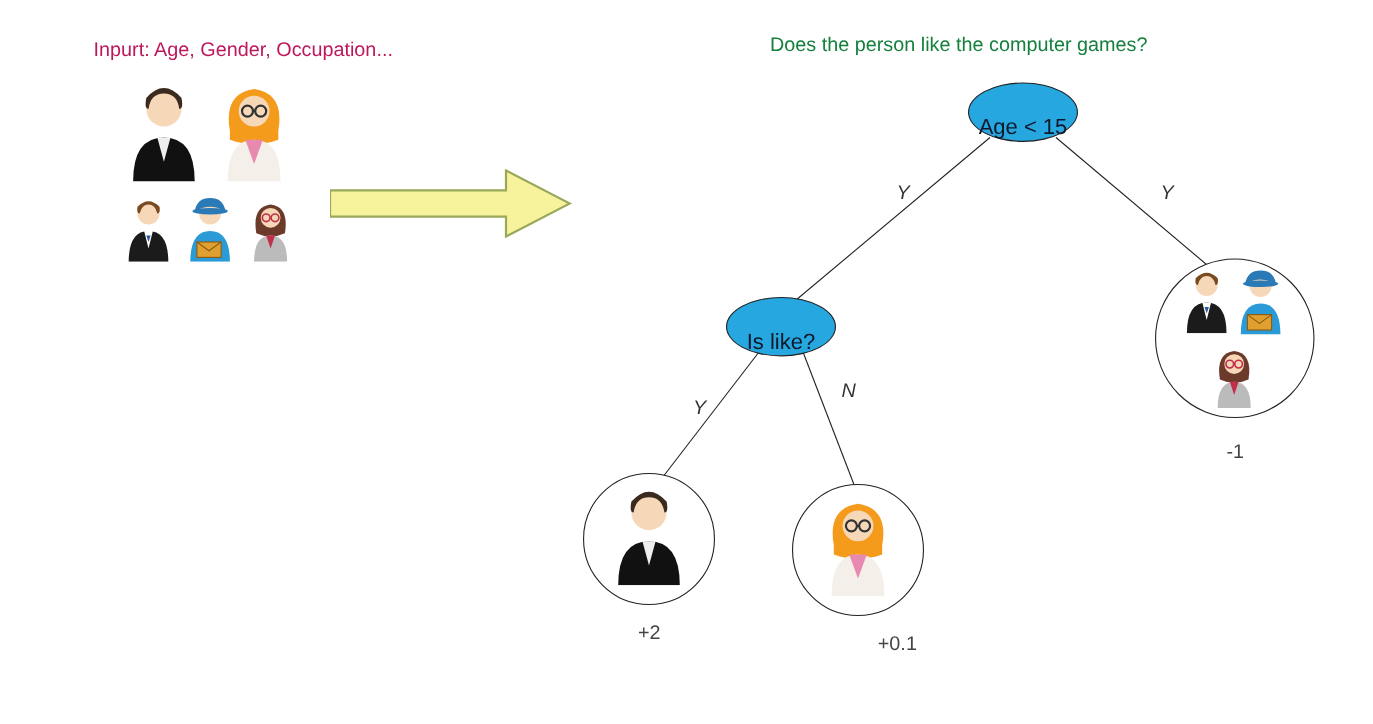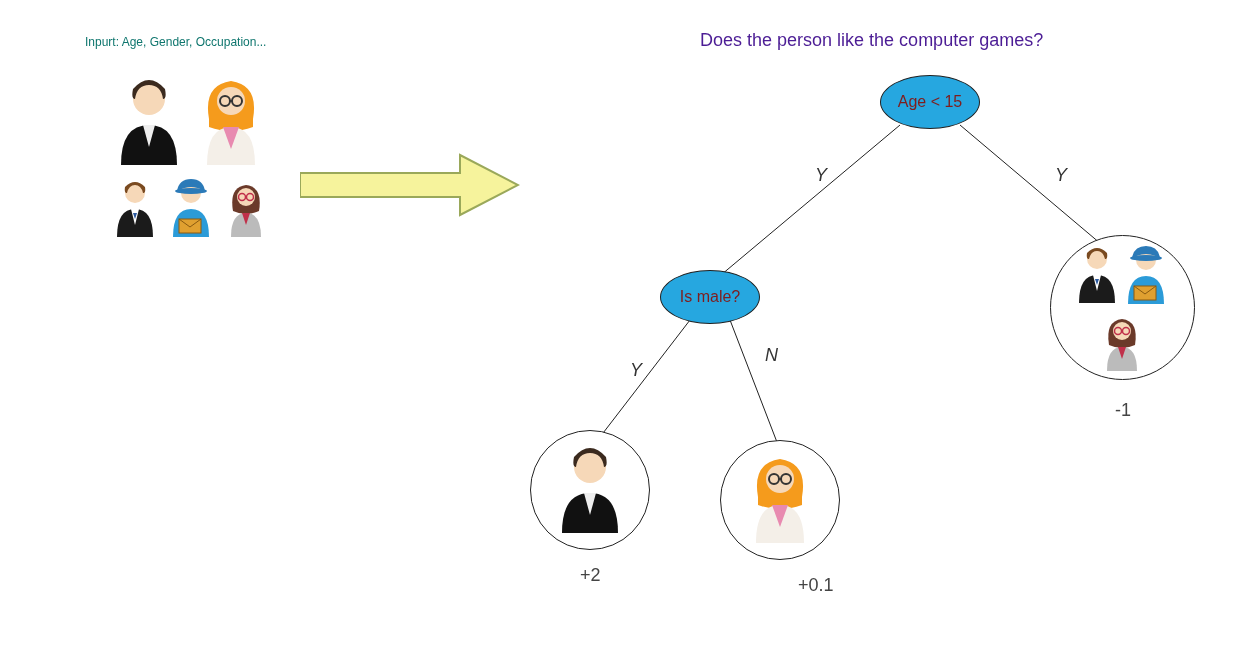--- a/index.html
+++ b/index.html
@@ -8,38 +8,38 @@
     width: 1248px;
     height: 658px;
     background: #ffffff;
     font-family: "Segoe UI", Arial, sans-serif;
     color: #333;
     position: relative;
     overflow: hidden;
   }
   .label {
     position: absolute;
-    font-size: 12px;
-    color: #0f766e;
+    font-size: 18px;
+    color: #be185d;
   }
   .title-right {
     position: absolute;
     font-size: 18px;
-    color: #4c1d95;
+    color: #15803d;
   }
   .ellipse-node {
     position: absolute;
     background: #26a7e0;
     border: 1px solid #222;
     border-radius: 50%;
     display: flex;
-    align-items: center;
-    justify-content: center;
-    font-size: 16px;
-    color: #7f1d1d;
+    align-items: flex-end;
+    justify-content: center;
+    font-size: 20px;
+    color: #0f172a;
     box-sizing: border-box;
   }
   .leaf-circle {
     position: absolute;
     border: 1px solid #222;
     border-radius: 50%;
     background: #fff;
     box-sizing: border-box;
     display: flex;
     align-items: center;
@@ -166,21 +166,21 @@
 </svg>
 
 <div class="ellipse-node" style="left:880px; top:75px; width:100px; height:54px;">
   <span>Age &lt; 15</span>
 </div>
 
 <div class="edge-label" style="left:815px; top:165px;">Y</div>
 <div class="edge-label" style="left:1055px; top:165px;">Y</div>
 
 <div class="ellipse-node" style="left:660px; top:270px; width:100px; height:54px;">
-  <span>Is male?</span>
+  <span>Is like?</span>
 </div>
 
 <div class="edge-label" style="left:630px; top:360px;">Y</div>
 <div class="edge-label" style="left:765px; top:345px;">N</div>
 
 <div class="leaf-circle" style="left:530px; top:430px; width:120px; height:120px;">
   <div class="leaf-inner">
     <span>
       <svg width="72" height="90" viewBox="0 0 72 90">
         <circle cx="36" cy="24" r="16" fill="#f6d8b8"></circle>

